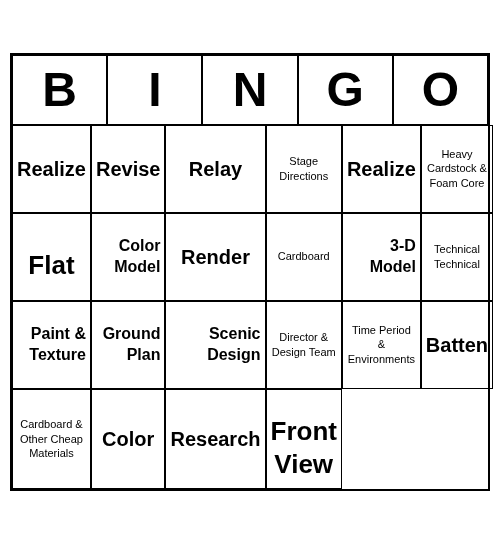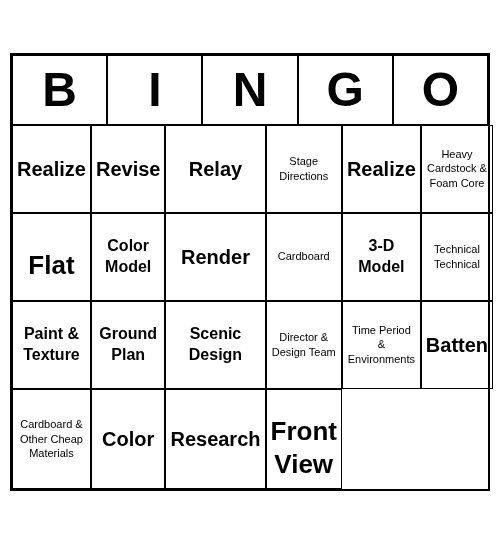--- a/index.html
+++ b/index.html
@@ -68,20 +68,21 @@
 
     .cell-text.xlarge {
       font-size: 26px;
       font-weight: bold;
       margin-top: 19px;
     }
 
     .cell-text.medium {
       font-size: 16px;
       font-weight: bold;
+      text-align: right;
     }
 
     .cell-text.small {
       font-size: 11px;
       line-height: 1.3;
     }
 
     .free-cell {
       font-size: 26px;
       font-weight: bold;

